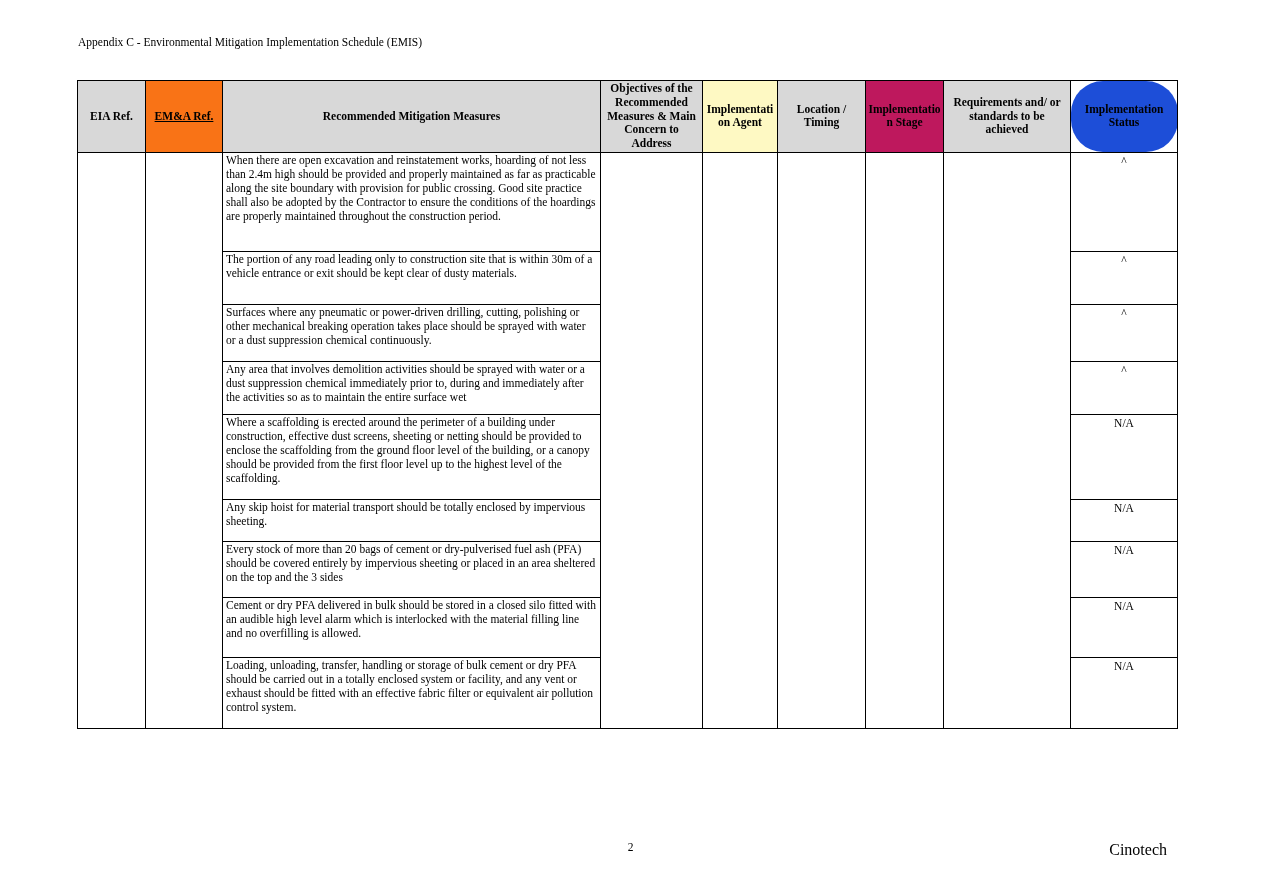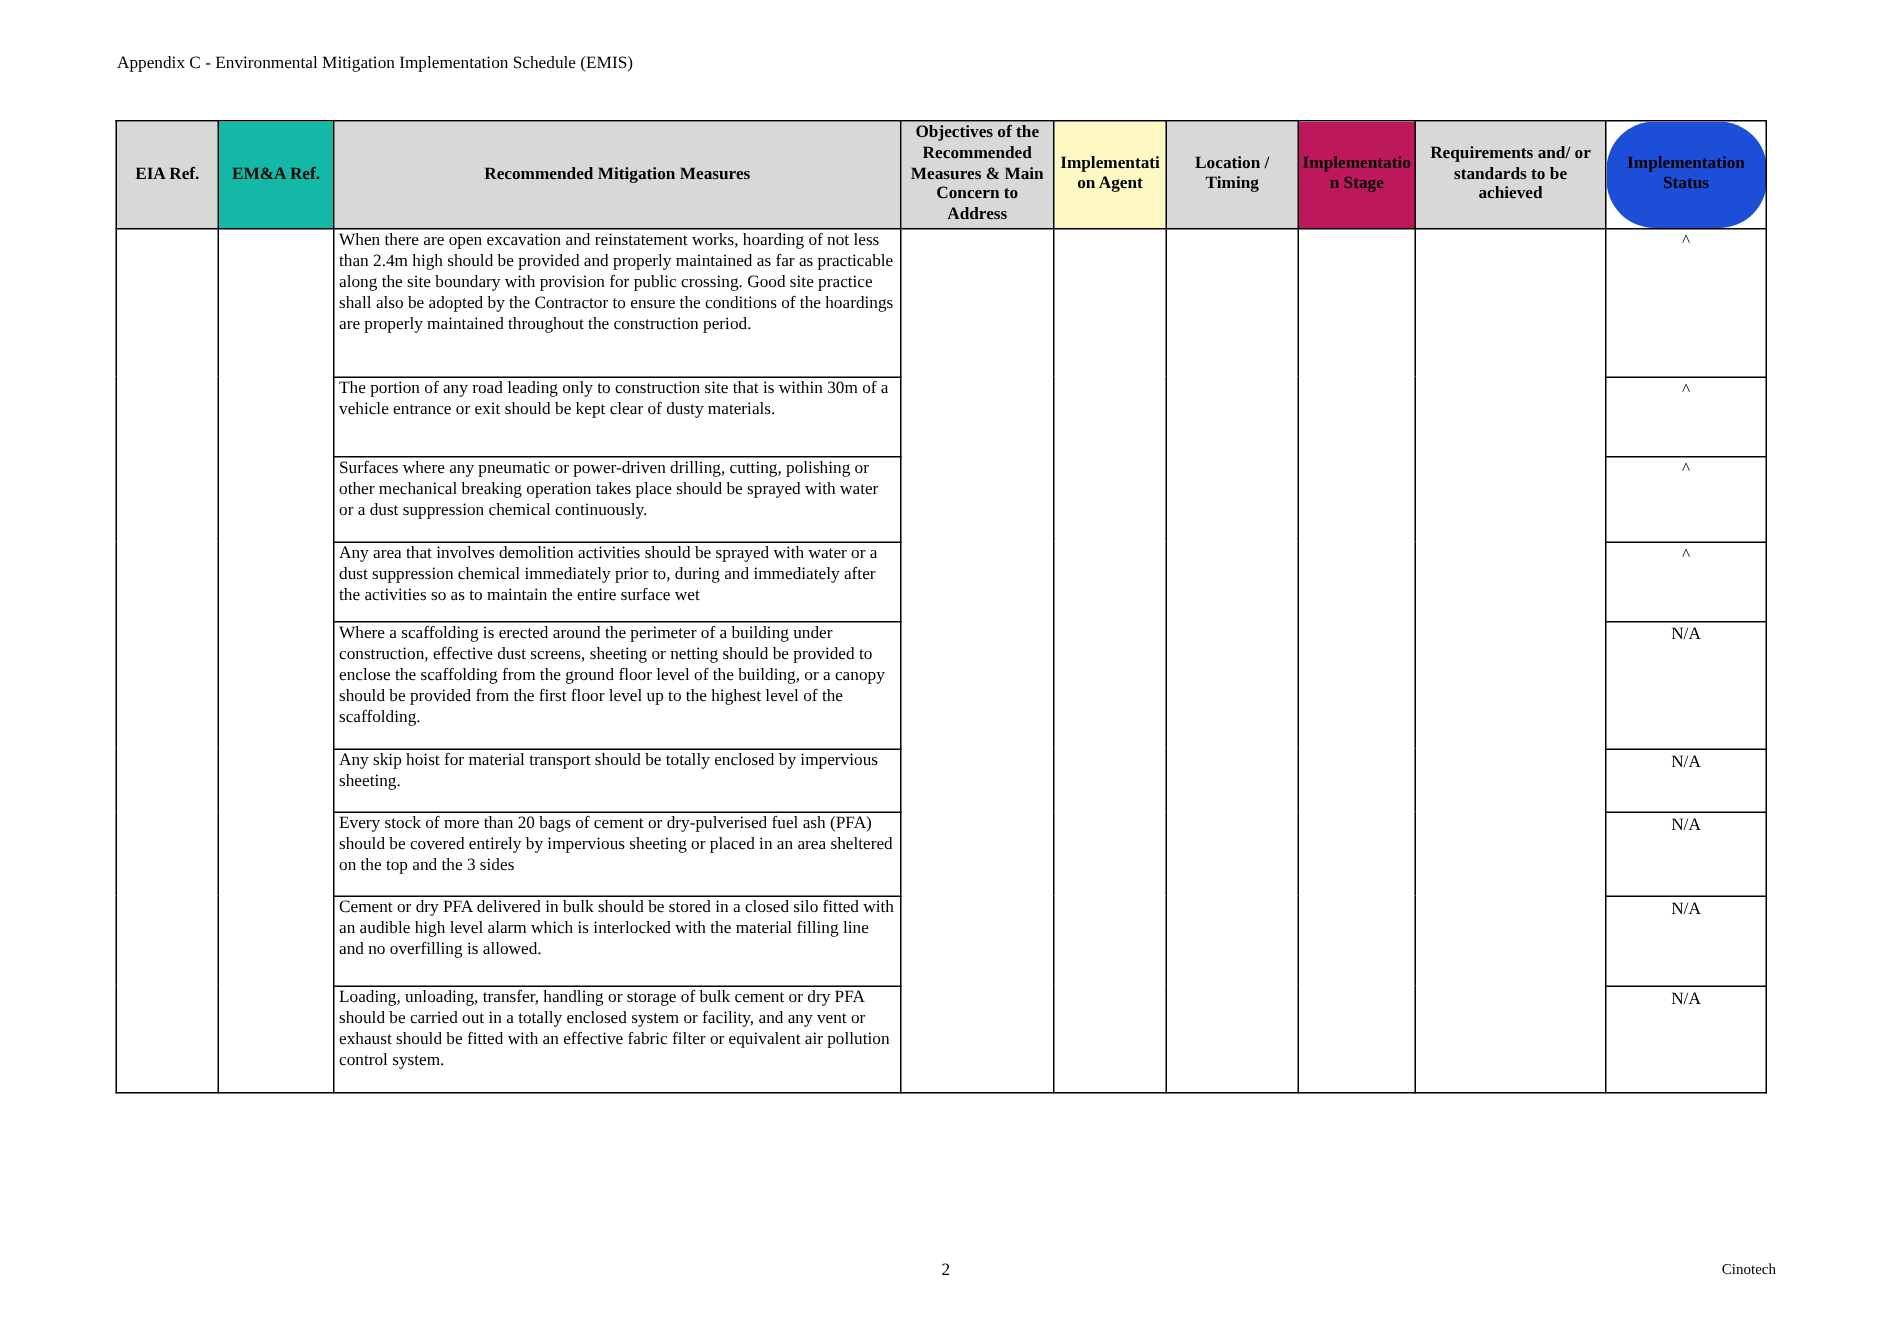--- a/index.html
+++ b/index.html
@@ -71,23 +71,23 @@
   .footer-pagenum {
     position: absolute;
     left: 0;
     top: 841px;
     width: 1261px;
     text-align: center;
     font-size: 11.5px;
   }
   .footer-company {
     position: absolute;
-    right: 77px;
+    right: 94px;
     top: 841px;
-    font-size: 10px;
+    font-size: 16px;
     text-align: right;
   }
 </style>
 </head>
 <body>
 
 <div class="page">
 
   <div class="doc-title">Appendix C - Environmental Mitigation Implementation Schedule (EMIS)</div>
 
@@ -99,21 +99,21 @@
       <col style="width:102px">
       <col style="width:75px">
       <col style="width:88px">
       <col style="width:78px">
       <col style="width:127px">
       <col style="width:107px">
     </colgroup>
     <thead>
       <tr>
         <th style="background: rgb(216, 216, 216); margin-top: 44px;">EIA Ref.</th>
-        <th style="background: #14b8a6;">EM&amp;A Ref.</th>
+        <th style="background: #f97316; text-decoration: underline;">EM&amp;A Ref.</th>
         <th style="background: rgb(216, 216, 216); text-align: center;">Recommended Mitigation Measures</th>
         <th style="background: rgb(216, 216, 216);">Objectives of the
 Recommended
 Measures &amp; Main
 Concern to
 Address</th>
         <th style="background: #fef9c3;">Implementati
 on Agent</th>
         <th style="background: rgb(216, 216, 216);">Location /
 Timing</th>

